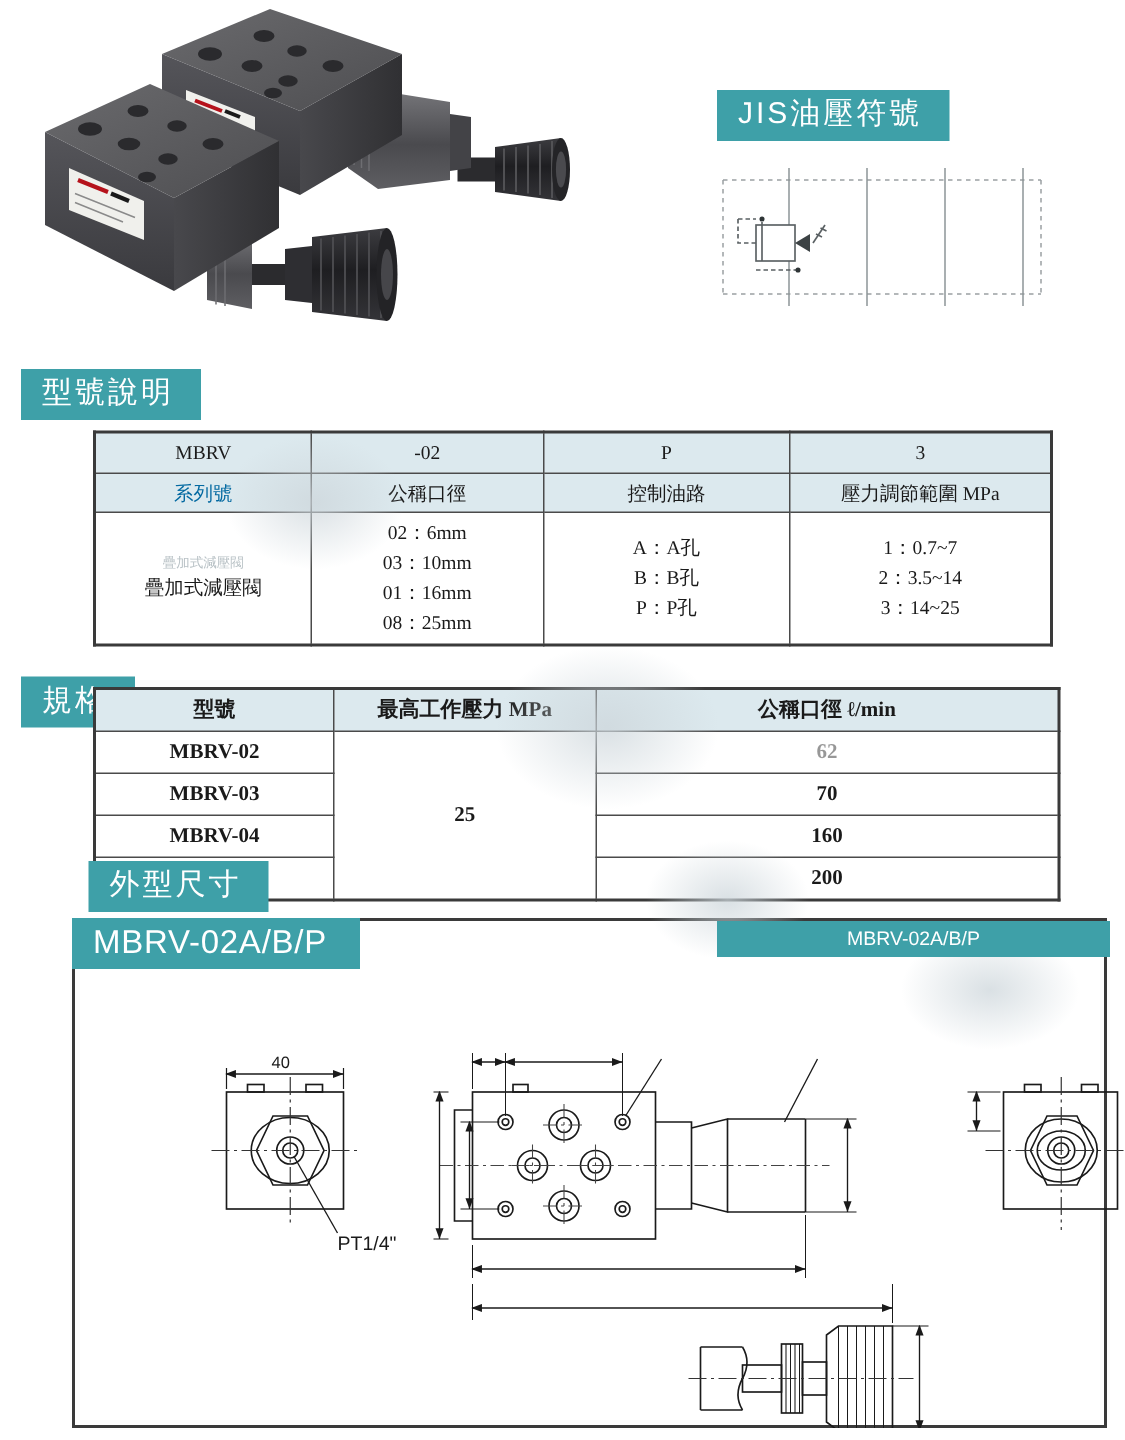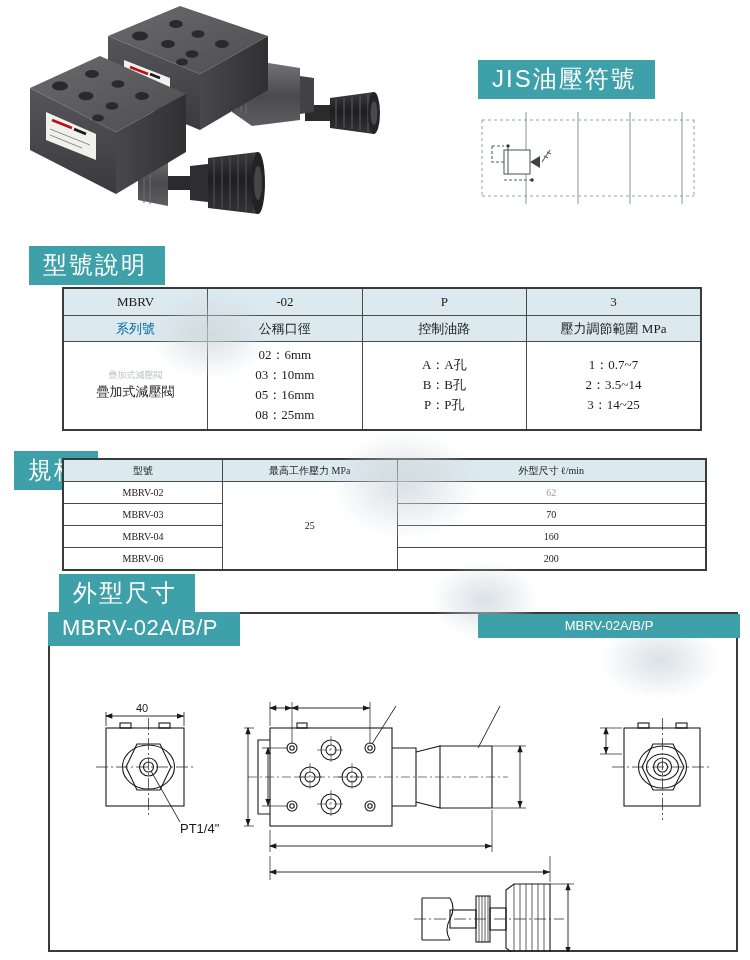--- a/index.html
+++ b/index.html
@@ -13,21 +13,21 @@
     position:relative;
     overflow:hidden;
   }
 
   
   .banner{
     display:inline-block;
     background:#3ea0a8;
     color:#ffffff;
     font-family:"Liberation Sans", sans-serif;
-    font-size:24px;
+    font-size:20px;
     letter-spacing:2px;
     padding:4px 18px 5px 14px;
     line-height:1.25;
   }
   .banner-wrap{ position:absolute; }
 
   
   #product-photo{
     position:absolute; left:0; top:0; width:440px; height:240px;
     overflow:hidden;
@@ -59,21 +59,21 @@
   #model-table{ left:62px; top:287px; width:640px; }
   #model-table td{ height:20px; }
   #model-table tr.body td{ height:72px; font-size:13px; }
   #model-table .multi{ line-height:1.55; }
   #model-table .c1{ width:145px; }
   #model-table .c2{ width:155px; }
   #model-table .c3{ width:165px; }
   #model-table .c4{ width:175px; }
 
   #spec-table{ left:62px; top:458px; width:645px; }
-  #spec-table td{ height:19px; font-size:10px; }
+  #spec-table td{ height:19px; font-size:14px;font-weight:bold; }
   #spec-table .s1{ width:160px; }
   #spec-table .s2{ width:175px; }
   #spec-table .s3{ width:310px; }
 
   
   .faded { color:#0369a1; }
   .ghost { color:#b9c2c6; font-size:9px; }
   .smudge{ opacity:.45; }
 
   
@@ -100,21 +100,21 @@
     white-space:nowrap;
     z-index:3;
     overflow:hidden;
     width:262px;
     text-align:center;
   }
   #dim-title-right .over{
     position:absolute; left:0; right:0; top:4px;
     opacity:.55;
   }
-  #dim-drawing{ position:absolute; left:48px; top:640px; width:690px; height:312px; }
+  #dim-drawing{ position:absolute; left:48px; top:640px; width:690px; height:312px;padding-left:45px; }
 
   
   .blotch{
     position:absolute;
     background:radial-gradient(ellipse at center, rgba(205,214,219,.75) 0%, rgba(255,255,255,0) 70%);
     pointer-events:none;
   }
 </style>
 </head>
 <body>
@@ -247,21 +247,21 @@
       <path d="M74 56 L82 44"></path>
       <path d="M76 50 L80 52 M79 46 L83 48"></path>
     </g>
     <g fill="#2e3436">
       <circle cx="40" cy="40" r="1.7"></circle>
       <circle cx="64" cy="74" r="1.7"></circle>
     </g>
   </svg>
 </div>
 
-<div class="banner-wrap" style="left:29px; top:246px;text-decoration:underline;">
+<div class="banner-wrap" style="left:14px; top:246px;text-decoration:underline;">
   <span class="banner">型號說明</span>
 </div>
 
 <table class="dtable" id="model-table">
   <tbody>
       <tr class="hdr">
     <td class="c1">MBRV</td>
     <td class="c2">-02</td>
     <td class="c3">P</td>
     <td class="c4">3</td>
@@ -273,21 +273,21 @@
     <td>壓力調節範圍 MPa</td>
   </tr>
   <tr class="body">
     <td>
       <div class="ghost">疊加式減壓閥</div>
       <div>疊加式減壓閥</div>
     </td>
     <td class="multi">
       <div>02：6mm</div>
       <div>03：10mm</div>
-      <div>05：16mm</div>
+      <div>01：16mm</div>
       <div>08：25mm</div>
     </td>
     <td class="multi">
       <div>A：A孔</div>
       <div>B：B孔</div>
       <div>P：P孔</div>
     </td>
     <td class="multi">
       <div>1：0.7~7</div>
       <div>2：3.5~14</div>
@@ -299,21 +299,21 @@
 
 <div class="banner-wrap" style="left:14px; top:422px;margin-top:29px;">
   <span class="banner">規格</span>
 </div>
 
 <table class="dtable" id="spec-table">
   <tbody>
       <tr class="hdr">
     <td class="s1">型號</td>
     <td class="s2">最高工作壓力 MPa</td>
-    <td class="s3">外型尺寸 ℓ/min</td>
+    <td class="s3">公稱口徑 ℓ/min</td>
   </tr>
   <tr>
     <td>MBRV-02</td>
     <td rowspan="4">25</td>
     <td class="smudge">62</td>
   </tr>
   <tr>
     <td>MBRV-03</td>
     <td>70</td>
   </tr>

